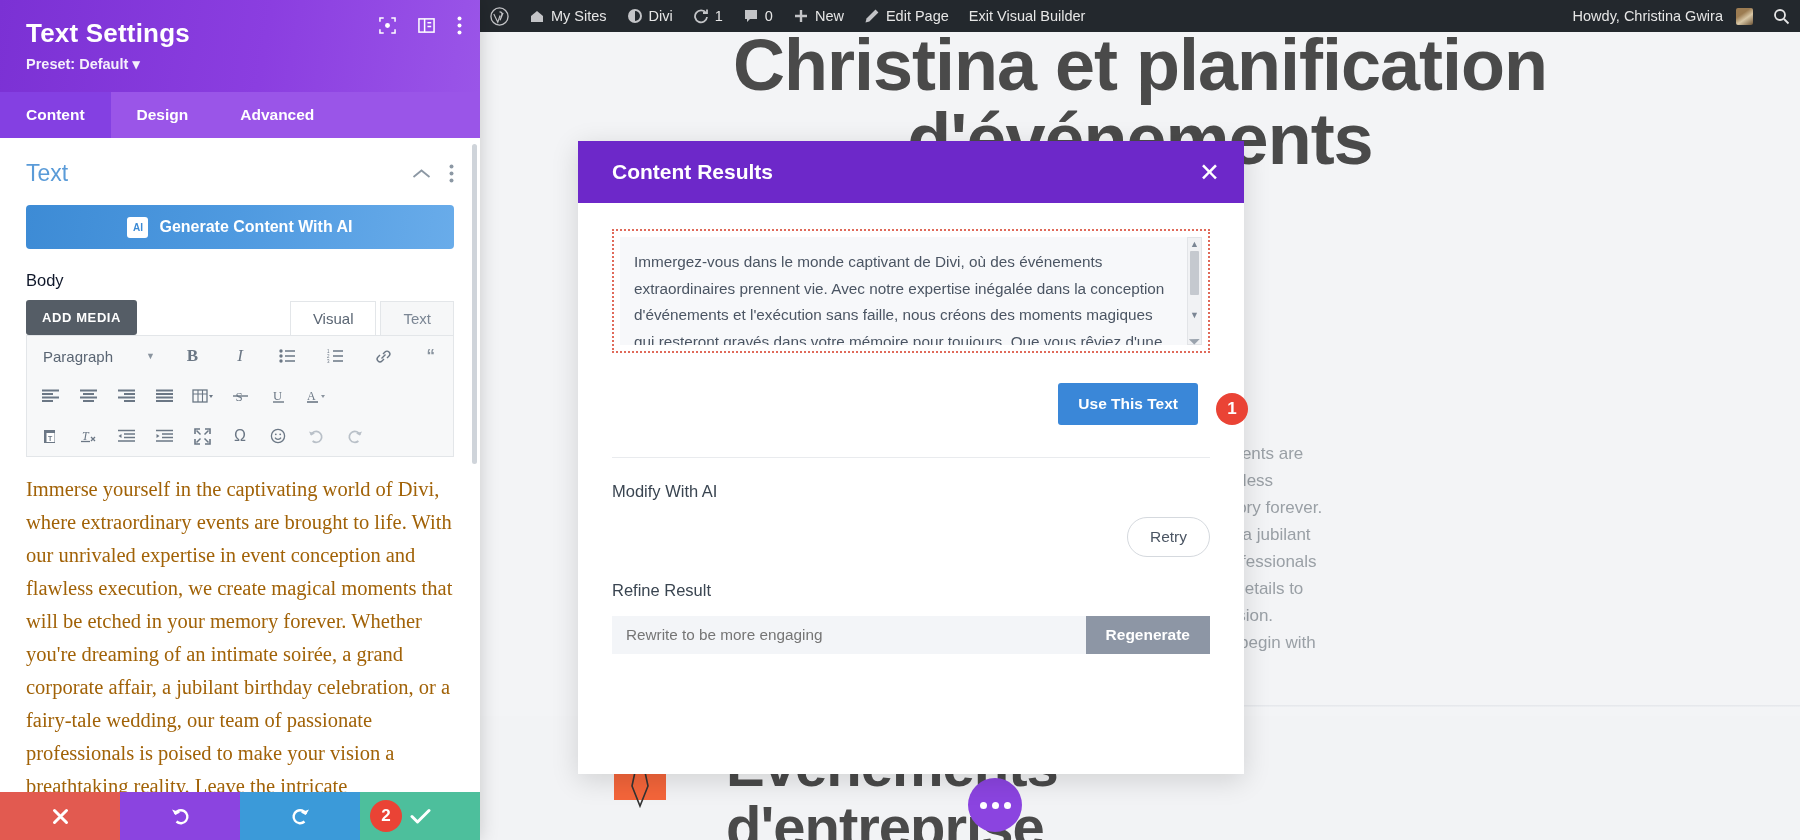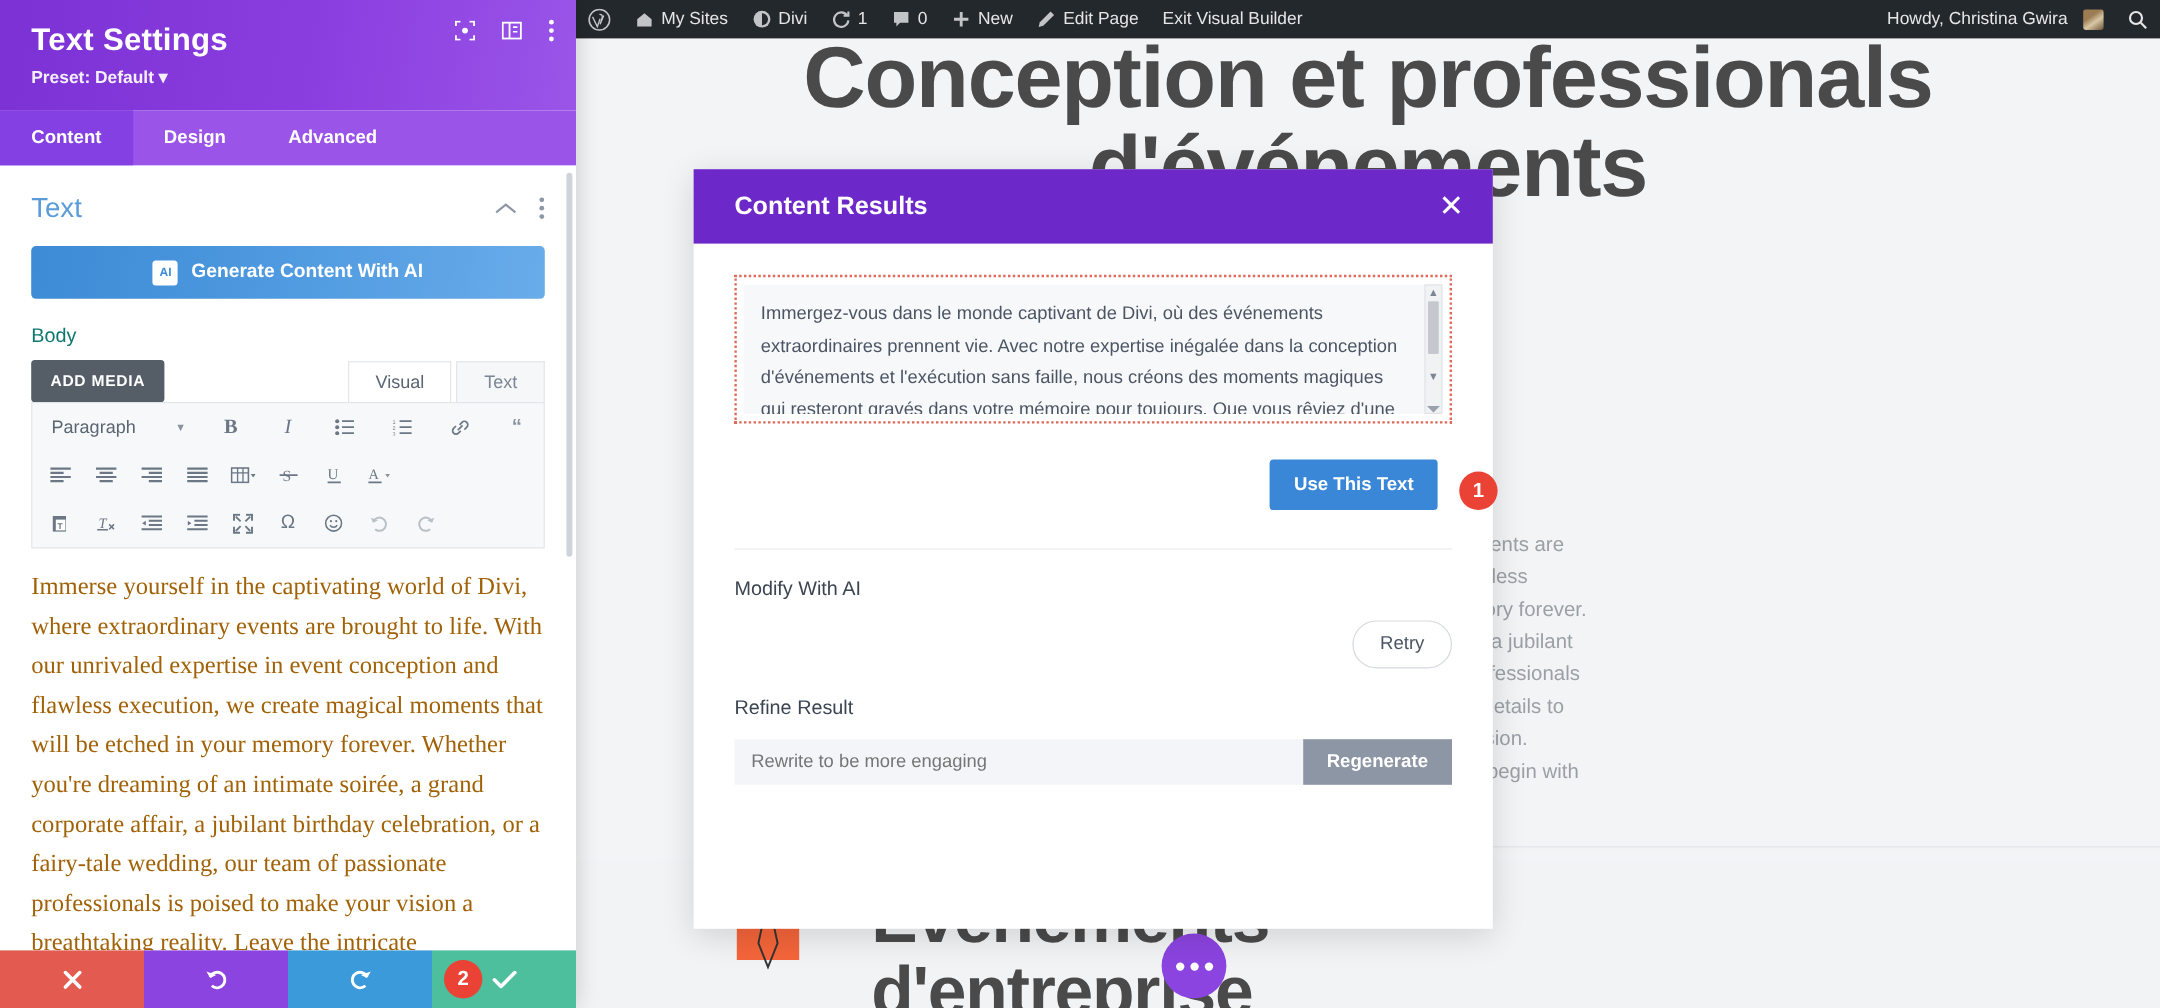--- a/index.html
+++ b/index.html
@@ -96,21 +96,21 @@
   .gen-ai-btn {
     margin: 8px 26px 0 26px; height: 44px; border-radius: 4px;
     background: linear-gradient(100deg,#3d8bd5 0%,#4f9ae0 50%,#69acea 100%);
     color: #fff; font-size: 16px; font-weight: bold;
     display: flex; align-items: center; justify-content: center; gap: 11px;
   }
   .ai-badge {
     width: 21px; height: 21px; border-radius: 3px; background: #fff; color: #3d8bd5;
     font-size: 10px; font-weight: bold; display: flex; align-items: center; justify-content: center;
   }
-  .lbl-body { padding: 22px 42px 0 26px; font-size: 16.5px; color: #0f766e; }
+  .lbl-body { padding: 22px 42px 0 26px; font-size: 16.5px; color: #0f172a; }
   .editor-top { display: flex; align-items: flex-end; padding: 10px 26px 0 26px; }
   .add-media {
     background: #555d66; color: #fff; font-size: 13px; font-weight: bold;
     letter-spacing: .6px; padding: 10px 16px; border-radius: 3px;
   }
   .ed-tabs { margin-left: auto; display: flex; align-items: flex-end; }
   .ed-tab {
     font-size: 15px; color: #7b8694; padding: 8px 22px; background: #f6f7f8;
     border: 1px solid #e3e6e9; border-bottom: none; margin-left: 4px;
   }
@@ -197,21 +197,21 @@
   .regen-btn {
     background: #8d96a5; color: #fff; font-size: 15.5px; font-weight: bold;
     padding: 0 20px; display: flex; align-items: center;
   }
 </style>
 </head>
 <body>
 
 <div id="canvas">
   <div class="page-hero">
-    <div class="hero-h1">Conception et professionals</div>
+    <div class="hero-h1">Christina et planification</div>
     <div class="hero-h1">d'événements</div>
   </div>
   <div class="hero-sub">vée</div>
 
   <div class="hero-body">
     <div>extraordinary events are</div>
     <div>ception and flawless</div>
     <div>ed in your memory forever.</div>
     <div>corporate affair, a jubilant</div>
     <div>f passionate professionals</div>

